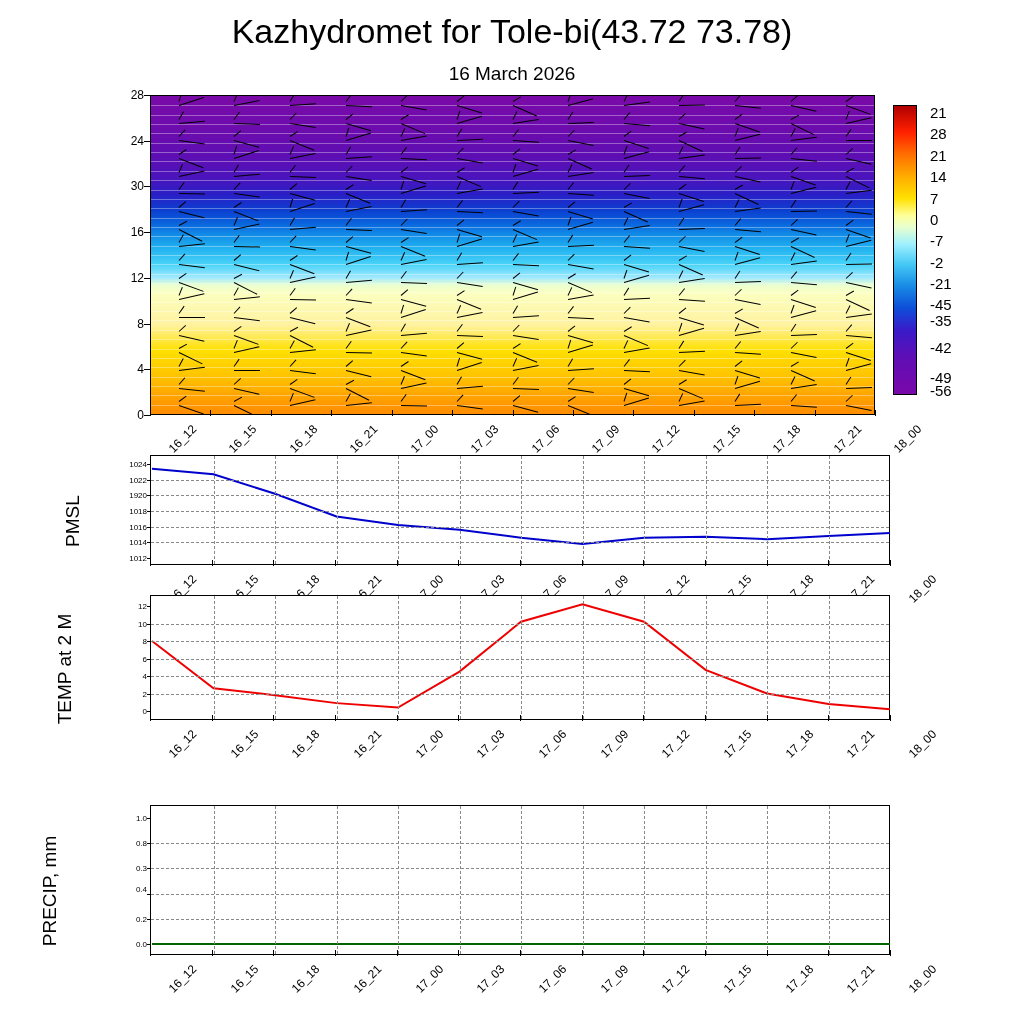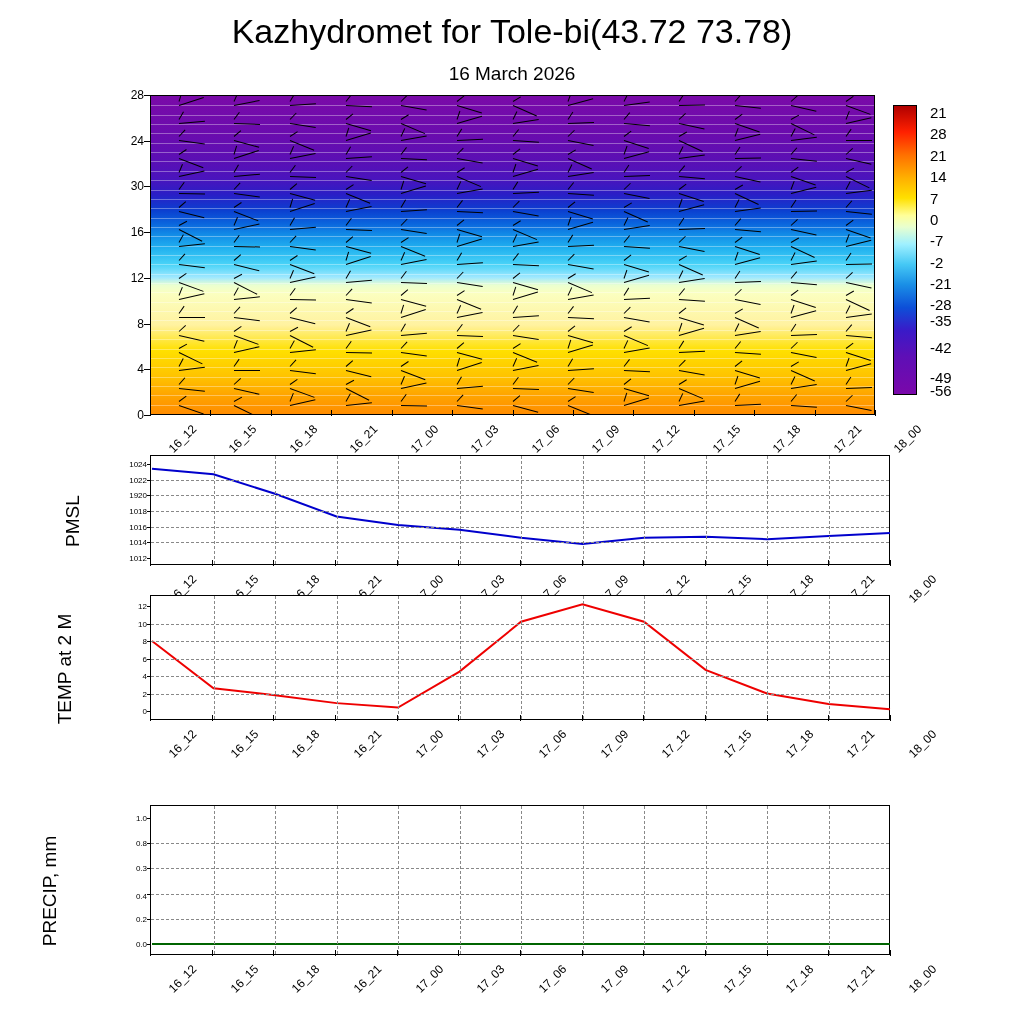--- a/index.html
+++ b/index.html
@@ -694,21 +694,21 @@
 <div class="abs" id="colorbar-labels" style="left:0;top:0;width:1024px;height:1024px;">
     <div class="cblab" style="top:112px;">21</div>
     <div class="cblab" style="top:133.3846153846154px;">28</div>
     <div class="cblab" style="top:154.76923076923077px;">21</div>
     <div class="cblab" style="top:176.15384615384616px;">14</div>
     <div class="cblab" style="top:197.53846153846155px;">7</div>
     <div class="cblab" style="top:218.9230769230769px;">0</div>
     <div class="cblab" style="top:240.30769230769232px;">-7</div>
     <div class="cblab" style="top:261.6923076923077px;">-2</div>
     <div class="cblab" style="top:283.0769230769231px;">-21</div>
-    <div class="cblab" style="top:304.46153846153845px;">-28</div>
+    <div class="cblab" style="top:304.46153846153845px;">-45</div>
     <div class="cblab" style="top:320px;">-35</div>
     <div class="cblab" style="top:347.2307692307692px;">-42</div>
     <div class="cblab" style="top:377px;">-49</div>
     <div class="cblab" style="top:390px;">-56</div>
   </div>
 
 <div class="abs frame panel" id="pmsl" style="left:150px;top:455px;width:740px;height:110px;">
   <div class="ylabels">
       <span style="top:102px;">1012</span>
       <i style="top:102px;"></i>
@@ -841,21 +841,21 @@
     <div class="xtickmark" style="left:740px;top:-6px;"></div>
     <div class="xlab" style="left:746px;top:6px;">18_00</div>
   </div>
 
 <div class="abs frame panel" id="precip" style="left:150px;top:805px;width:740px;height:150px;">
   <div class="ylabels">
       <span style="top:138px;">0.0</span>
       <i style="top:138px;"></i>
       <span style="top:112.8px;">0.2</span>
       <i style="top:112.8px;"></i>
-      <span style="top:90px;">0.4</span>
+      <span style="top:83px;">0.4</span>
       <i style="top:87.6px;"></i>
       <span style="top:62.400000000000006px;">0.3</span>
       <i style="top:62.400000000000006px;"></i>
       <span style="top:37.19999999999999px;">0.8</span>
       <i style="top:37.19999999999999px;"></i>
       <span style="top:12px;">1.0</span>
       <i style="top:12px;"></i>
     </div>
   <svg class="series" width="740" height="150">
       <polyline points="1,138 62.5,138 124,138 185.5,138 247,138 308.5,138 370,138 431.5,138 493,138 554.5,138 616,138 677.5,138 739,138" fill="none" stroke="#006400" stroke-width="2"></polyline>

